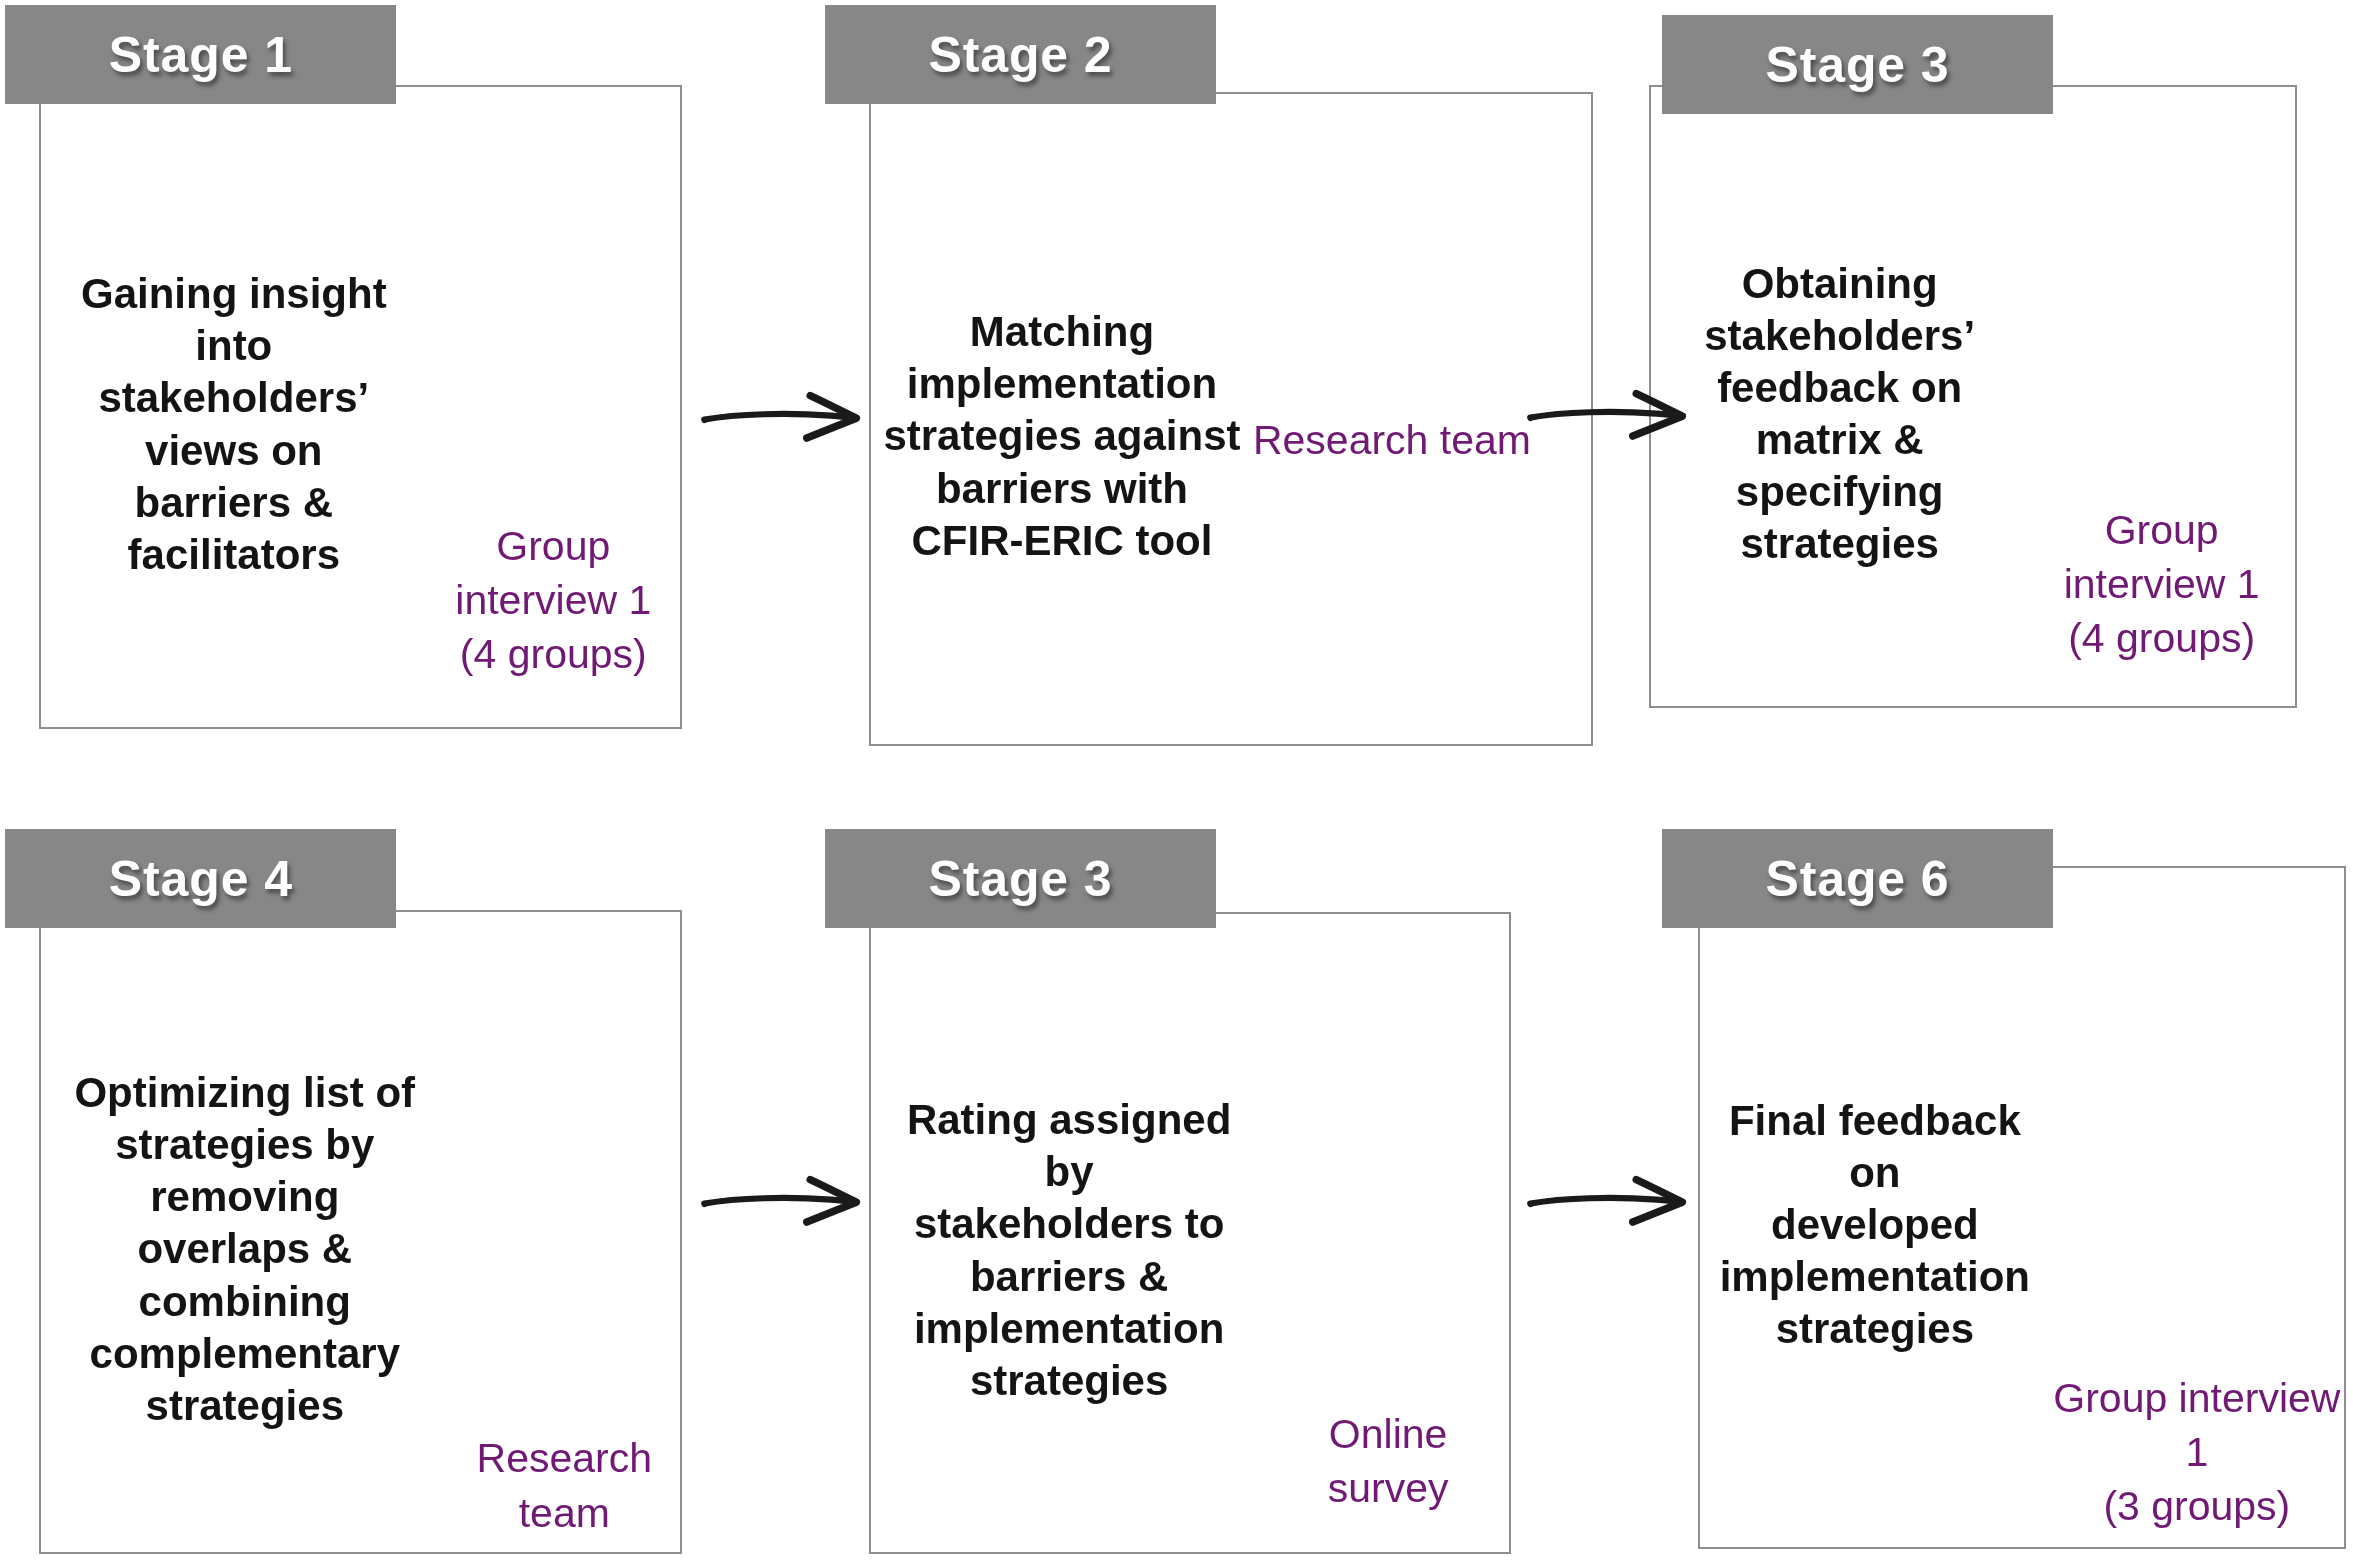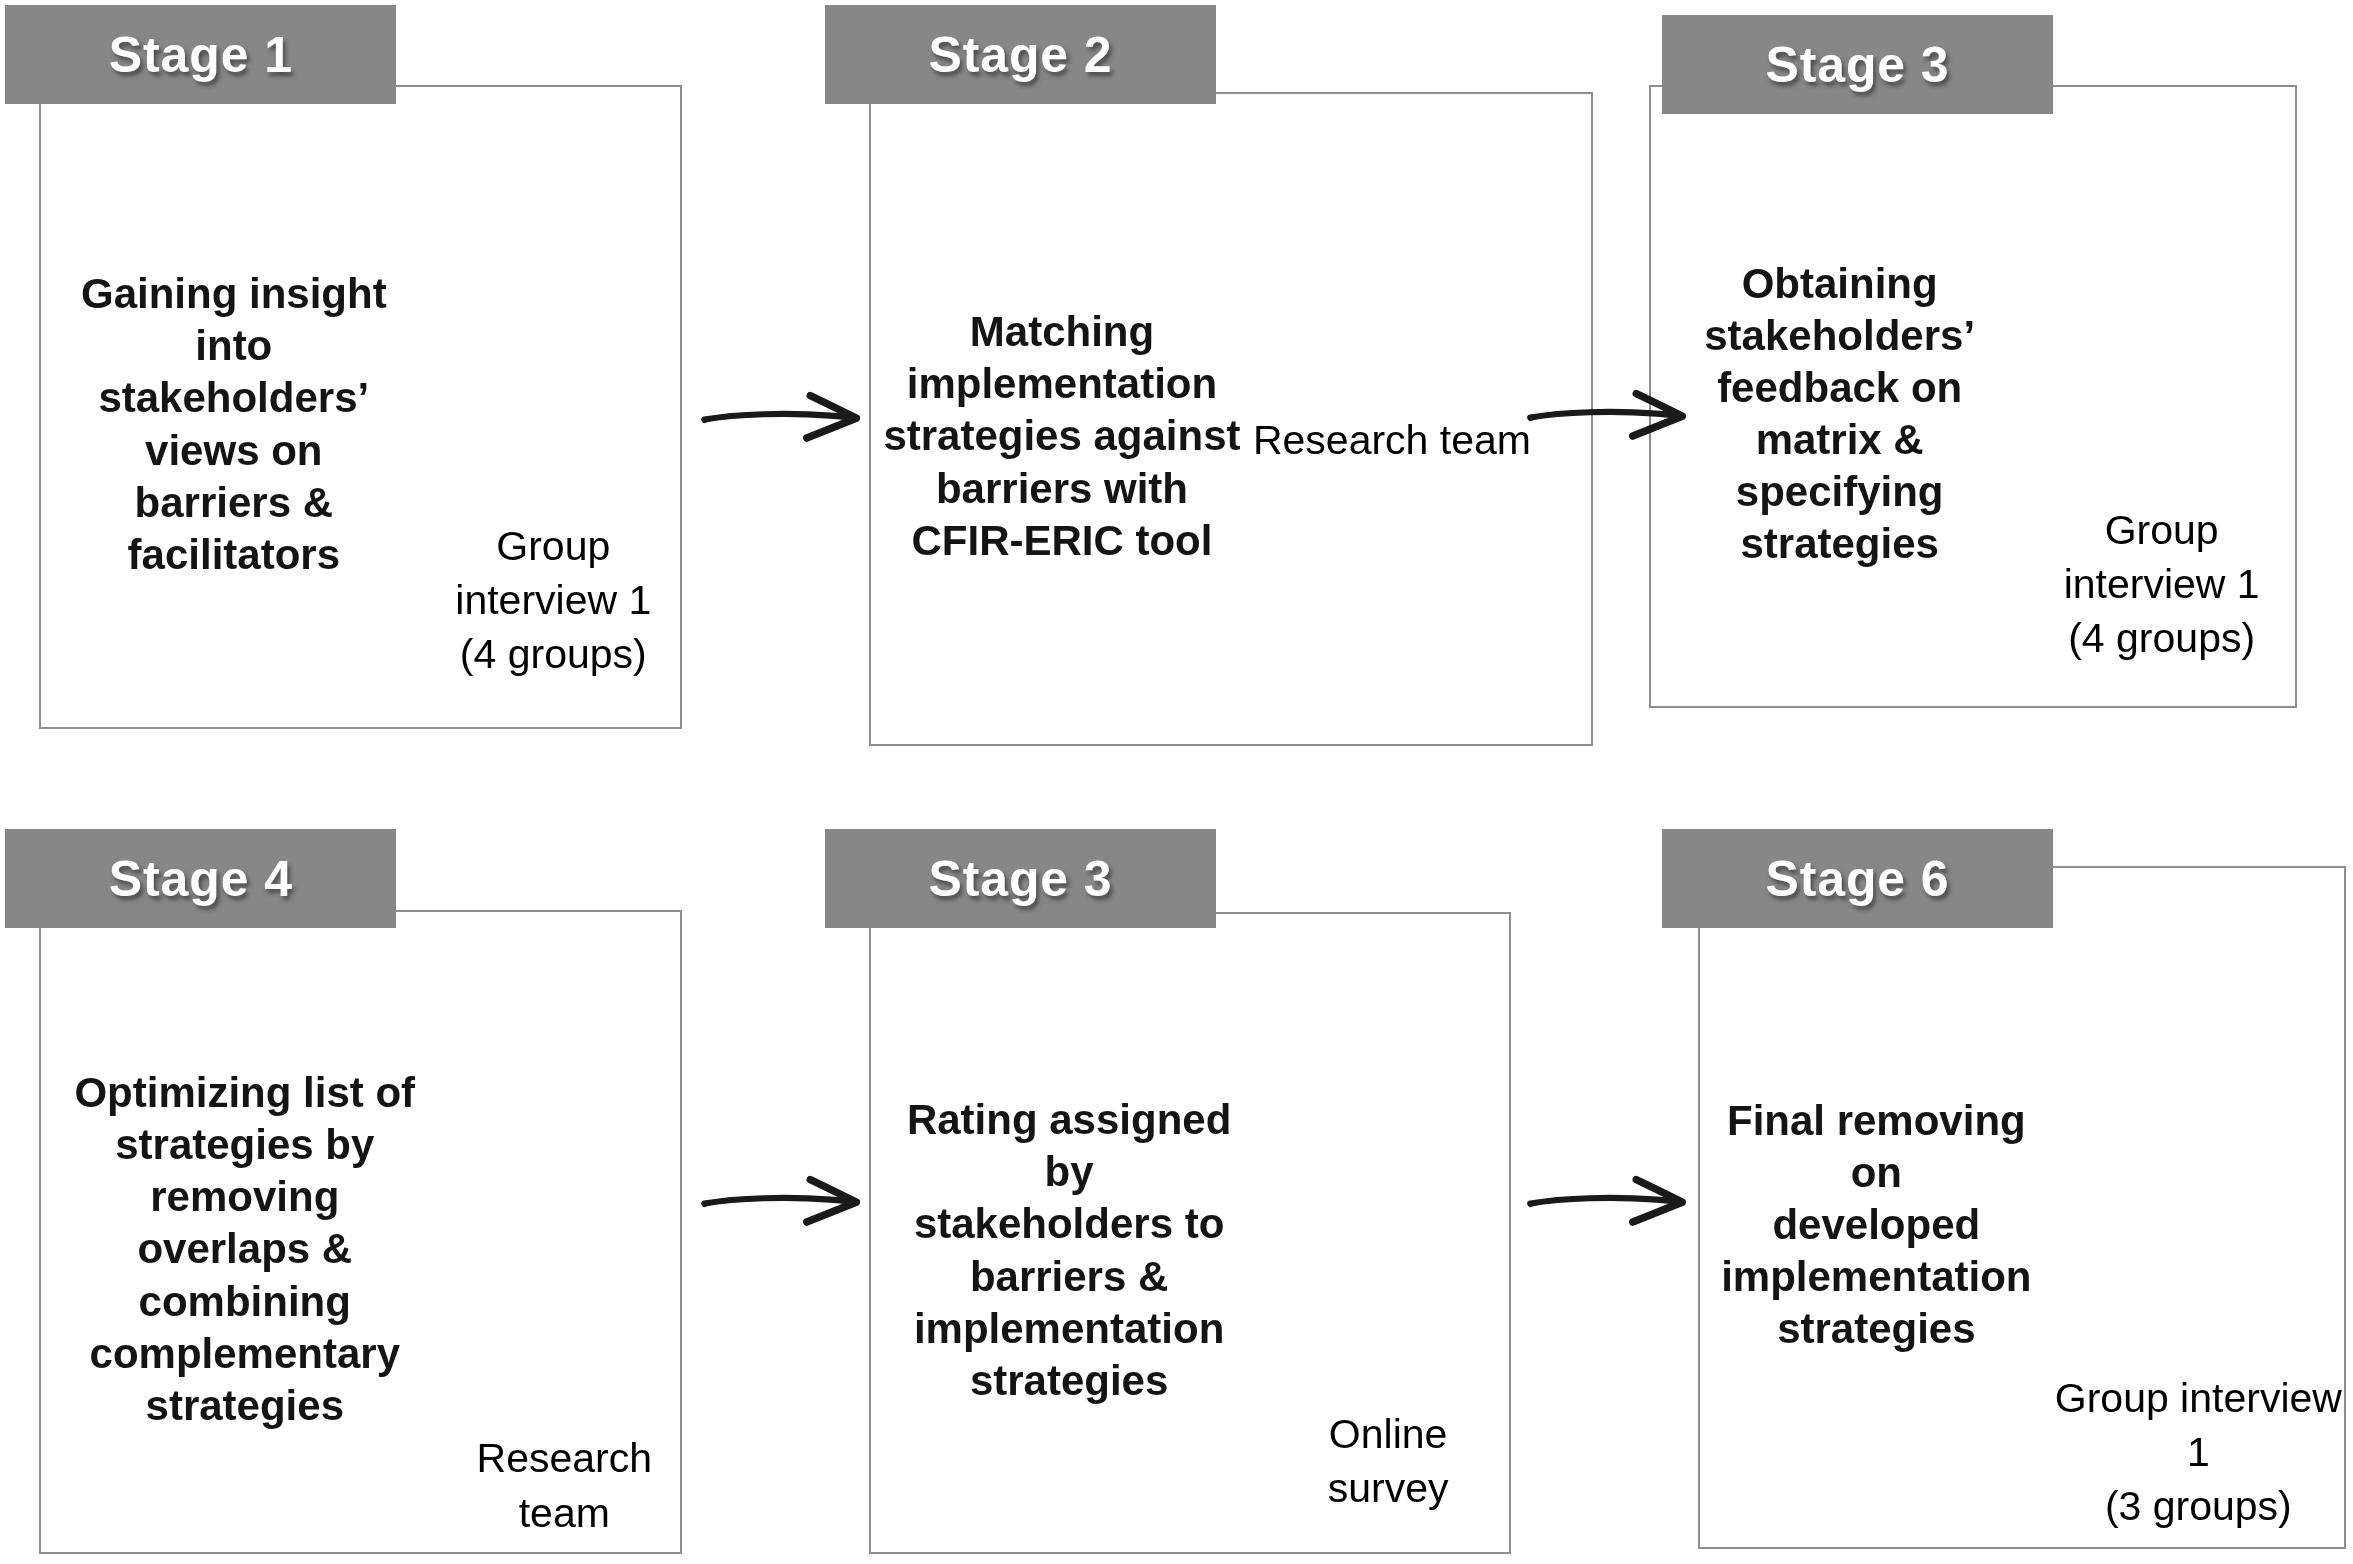--- a/index.html
+++ b/index.html
@@ -40,21 +40,21 @@
     font-weight:bold;
     line-height:1.24;
     color:#141414;
     white-space:pre-line;
     padding:0 12.4px;
   }
   .subtitle{
     font-size:41px;
     font-weight:normal;
     line-height:1.32;
-    color:#000000;
+    color:#701a75;
     white-space:pre-line;
     margin-top:auto;
   }
   
   .t1{left:5.3px;top:5.3px}      .t2{left:825px;top:5.3px}    .t3{left:1662px;top:15px}
   .t4{left:5.3px;top:829px}    .t5{left:825px;top:829px}  .t6{left:1662px;top:829px}
   .b1{left:39px;top:85px;width:643px;height:644px}
   .b2{left:869px;top:92px;width:724px;height:654px}
   .b3{left:1649px;top:85px;width:648px;height:623px}
   .b4{left:39px;top:910px;width:643px;height:644px}
@@ -145,21 +145,21 @@
 barriers &amp;
 implementation
 strategies</div>
     <div class="subtitle">Online survey</div>
   </div>
 
   <div class="tab t6">
     <span class="tab-label">Stage 6</span>
   </div>
   <div class="box b6">
-    <div class="title">Final removing on
+    <div class="title">Final feedback on
 developed
 implementation
 strategies</div>
     <div class="subtitle">Group interview 1
 (3 groups)</div>
   </div>
 
   <svg class="arrow a1" viewBox="0 0 190 72" aria-hidden="true">
     <path class="tailsplit" d="M7 42 C 20 37, 32 35, 44 35"></path>
     <path class="shaft" d="M7 40 C 45 33.5, 100 32, 150 35.5 C 159 36.2, 167 37, 174 38"></path>

